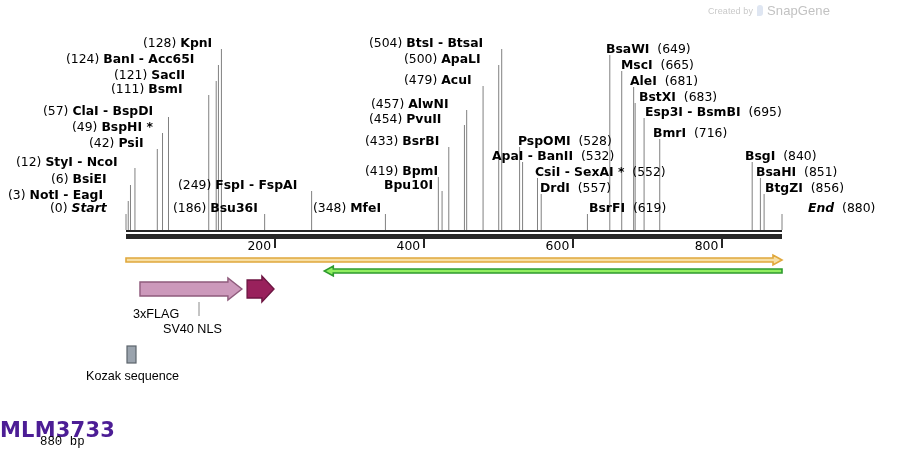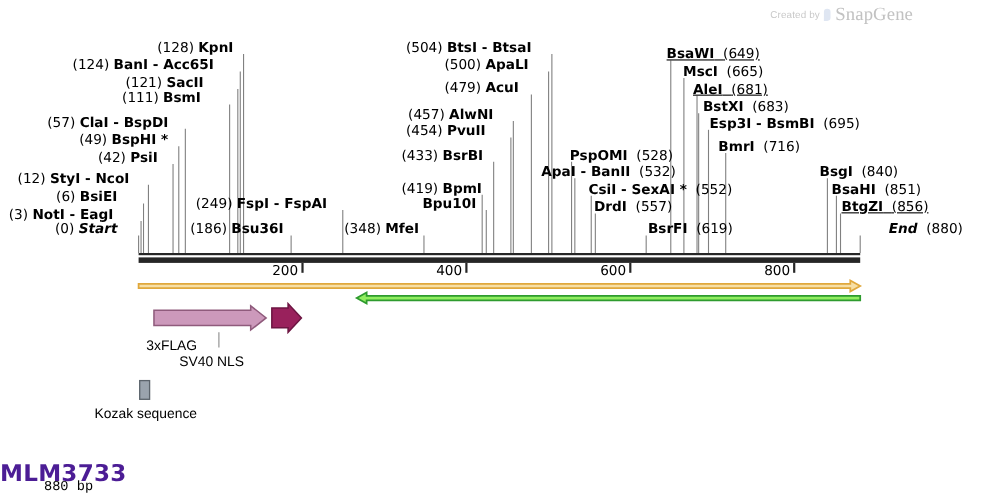--- a/index.html
+++ b/index.html
@@ -6,21 +6,21 @@
   body{
     width:906px;height:457px;background:#ffffff;overflow:hidden;
     font-family:"DejaVu Sans","Liberation Sans",sans-serif;
     -webkit-font-smoothing:antialiased;
   }
   #map{position:relative;width:840px;height:457px;}
 
   
   .watermark{position:absolute;top:3px;right:10px;display:flex;align-items:center;gap:4px;}
   .wm-text{font-size:9px;color:#c9c9c9;font-family:"Liberation Sans",sans-serif;letter-spacing:.1px;}
-  .wm-logo{font-size:17px;color:#c2c2c2;font-family:Liberation Serif, serif;letter-spacing:.1px;}
+  .wm-logo{font-size:13px;color:#c2c2c2;font-family:Liberation Sans, sans-serif;letter-spacing:.1px;}
   .wm-mark{display:inline-block;width:6px;height:11px;background:#dfe6f2;border-radius:3px 3px 3px 0;}
 
   
   .enz{position:absolute;white-space:nowrap;font-size:12.4px;color:#000;line-height:1;}
   .enz .pos{font-weight:normal;font-family:"DejaVu Sans",sans-serif;}
   .enz .nm{font-weight:bold;font-family:"DejaVu Sans",sans-serif;}
   .enz .dash{font-weight:bold;}
   .enz.ital .nm{font-style:italic;}
 
   
@@ -146,23 +146,23 @@
     <div class="enz" style="left: 369px; top: 113px;"><span class="pos">(454)</span>&nbsp;<span class="nm">PvuII</span></div>
     <div class="enz" style="left: 371px; top: 98px;"><span class="pos">(457)</span>&nbsp;<span class="nm">AlwNI</span></div>
     <div class="enz" style="left: 404px; top: 74px;"><span class="pos">(479)</span>&nbsp;<span class="nm">AcuI</span></div>
     <div class="enz" style="left: 404px; top: 53px;"><span class="pos">(500)</span>&nbsp;<span class="nm">ApaLI</span></div>
     <div class="enz" style="left: 369px; top: 37px;"><span class="pos">(504)</span>&nbsp;<span class="nm">BtsI</span><span class="dash">&nbsp;-&nbsp;</span><span class="nm">BtsaI</span></div>
     <div class="enz" style="left: 518px; top: 135px;"><span class="nm">PspOMI</span>&nbsp;&nbsp;<span class="pos">(528)</span></div>
     <div class="enz" style="left: 492px; top: 150px;"><span class="nm">ApaI</span><span class="dash">&nbsp;-&nbsp;</span><span class="nm">BanII</span>&nbsp;&nbsp;<span class="pos">(532)</span></div>
     <div class="enz" style="left: 535px; top: 166px;"><span class="nm">CsiI</span><span class="dash">&nbsp;-&nbsp;</span><span class="nm">SexAI</span><span class="nm">&nbsp;*</span>&nbsp;&nbsp;<span class="pos">(552)</span></div>
     <div class="enz" style="left: 540px; top: 182px;"><span class="nm">DrdI</span>&nbsp;&nbsp;<span class="pos">(557)</span></div>
     <div class="enz" style="left: 589px; top: 202px;"><span class="nm">BsrFI</span>&nbsp;&nbsp;<span class="pos">(619)</span></div>
-    <div class="enz" style="left: 606px; top: 43px; text-decoration: underline;"><span class="nm">BsaWI</span>&nbsp;&nbsp;<span class="pos">(649)</span></div>
+    <div class="enz" style="left: 606px; top: 43px;"><span class="nm">BsaWI</span>&nbsp;&nbsp;<span class="pos">(649)</span></div>
     <div class="enz" style="left: 621px; top: 59px;"><span class="nm">MscI</span>&nbsp;&nbsp;<span class="pos">(665)</span></div>
-    <div class="enz" style="left: 630px; top: 75px; text-decoration: underline;"><span class="nm">AleI</span>&nbsp;&nbsp;<span class="pos">(681)</span></div>
+    <div class="enz" style="left: 630px; top: 75px;"><span class="nm">AleI</span>&nbsp;&nbsp;<span class="pos">(681)</span></div>
     <div class="enz" style="left: 639px; top: 91px;"><span class="nm">BstXI</span>&nbsp;&nbsp;<span class="pos">(683)</span></div>
     <div class="enz" style="left: 645px; top: 106px;"><span class="nm">Esp3I</span><span class="dash">&nbsp;-&nbsp;</span><span class="nm">BsmBI</span>&nbsp;&nbsp;<span class="pos">(695)</span></div>
     <div class="enz" style="left: 653px; top: 127px;"><span class="nm">BmrI</span>&nbsp;&nbsp;<span class="pos">(716)</span></div>
     <div class="enz" style="left: 745px; top: 150px;"><span class="nm">BsgI</span>&nbsp;&nbsp;<span class="pos">(840)</span></div>
     <div class="enz" style="left: 756px; top: 166px;"><span class="nm">BsaHI</span>&nbsp;&nbsp;<span class="pos">(851)</span></div>
-    <div class="enz" style="left: 765px; top: 182px; text-decoration: underline;"><span class="nm">BtgZI</span>&nbsp;&nbsp;<span class="pos">(856)</span></div>
+    <div class="enz" style="left: 765px; top: 182px;"><span class="nm">BtgZI</span>&nbsp;&nbsp;<span class="pos">(856)</span></div>
     <div class="enz ital" style="left: 808px; top: 202px;"><span class="nm">End</span>&nbsp;&nbsp;<span class="pos">(880)</span></div>
   </div>
 
 </body></html>

